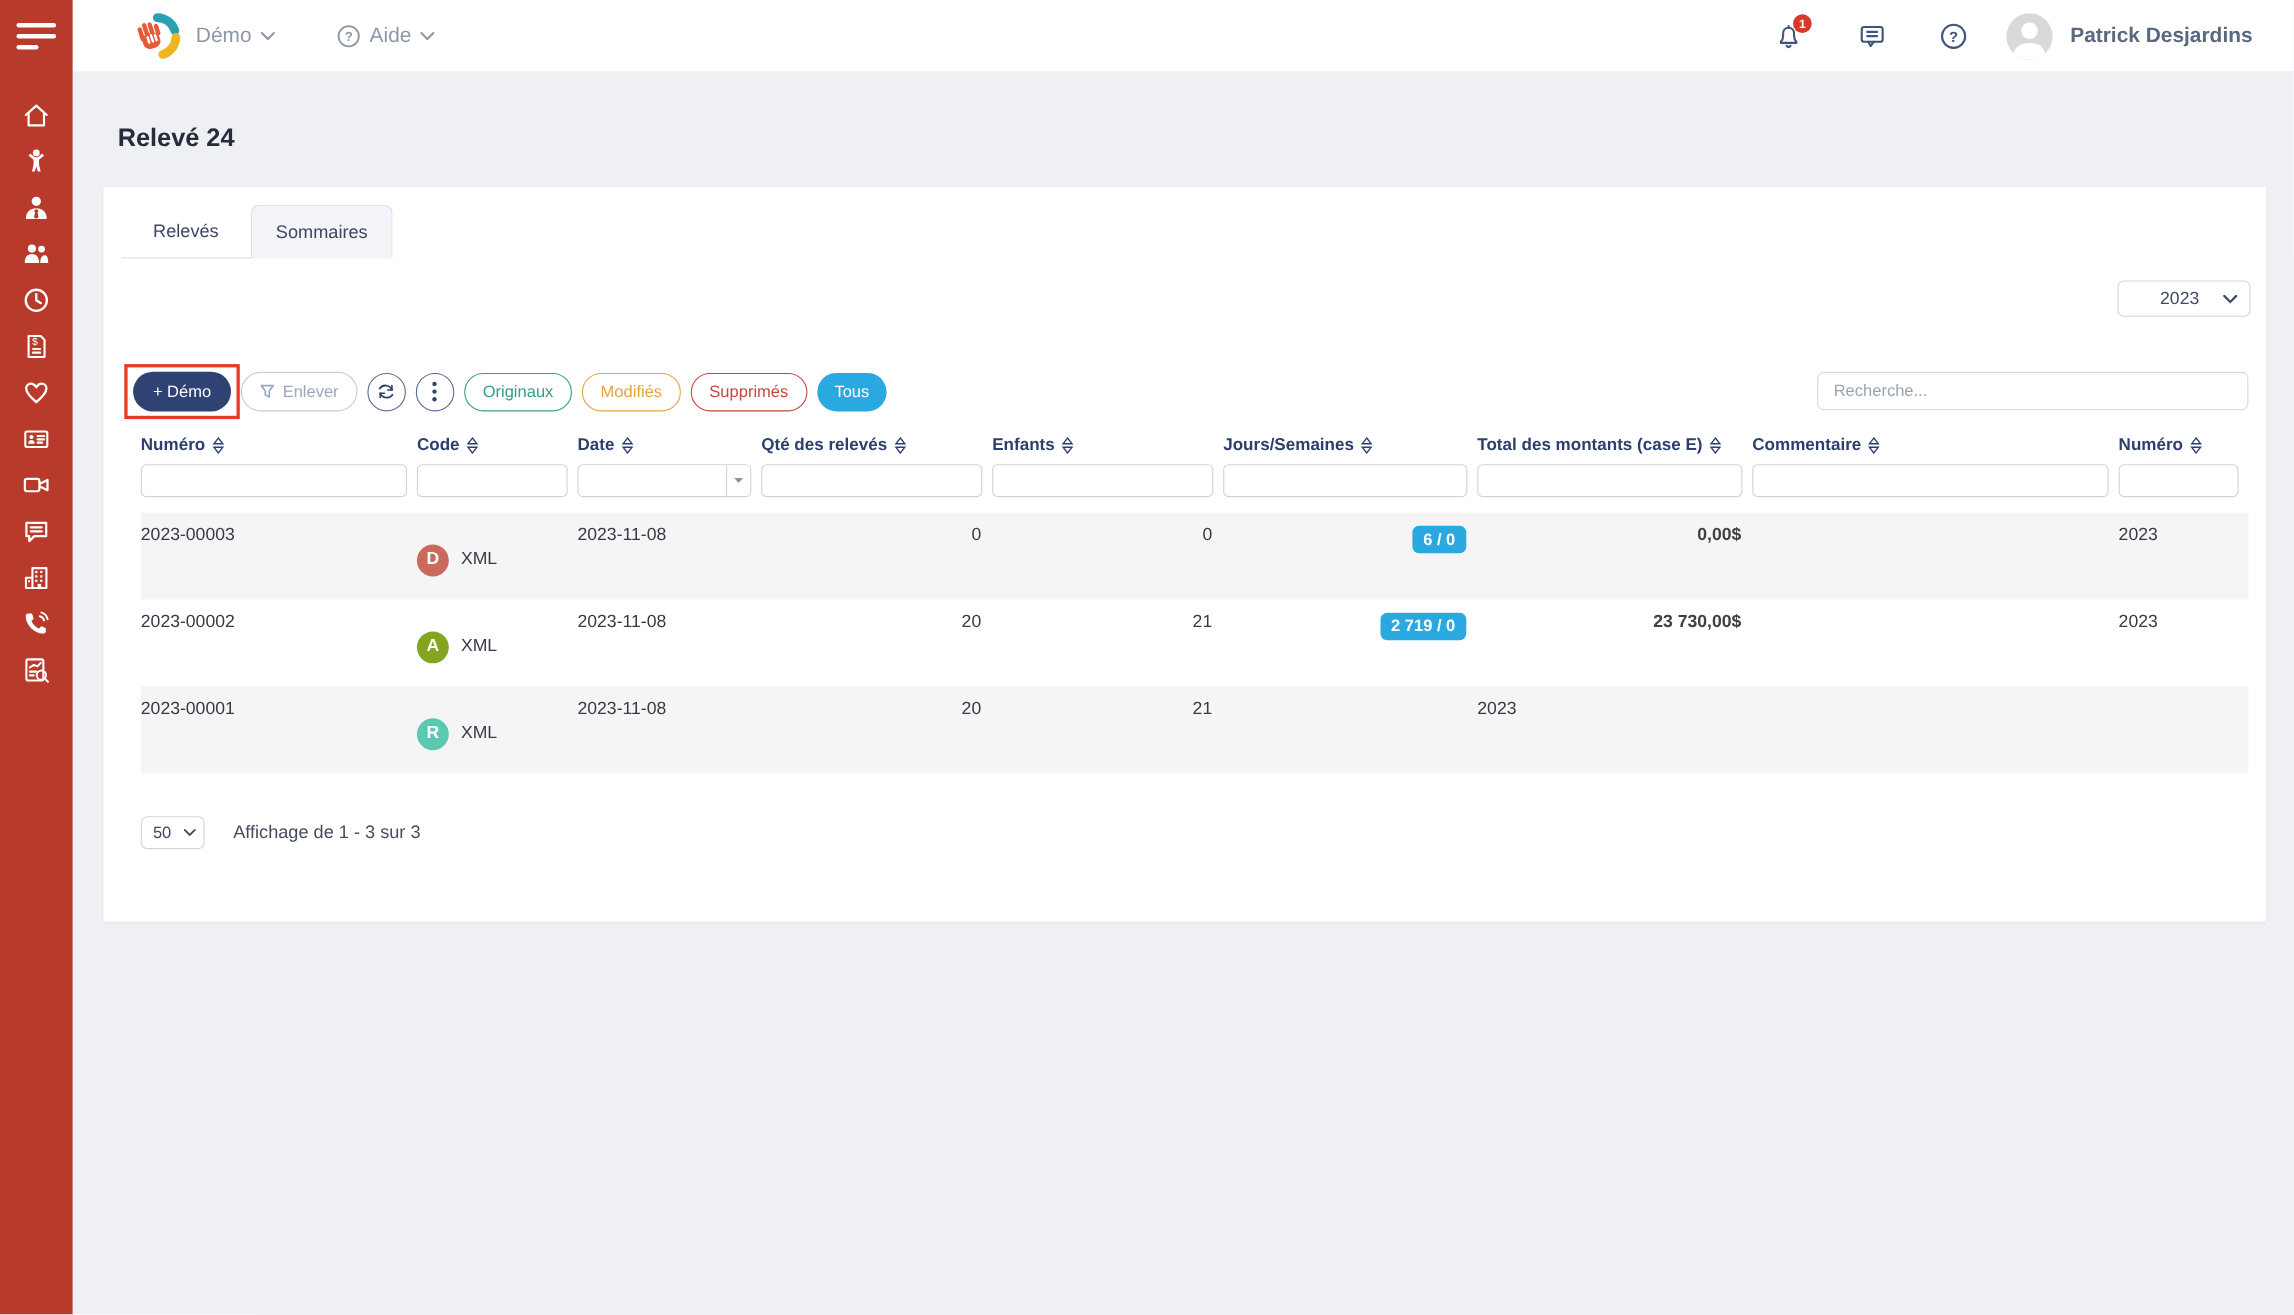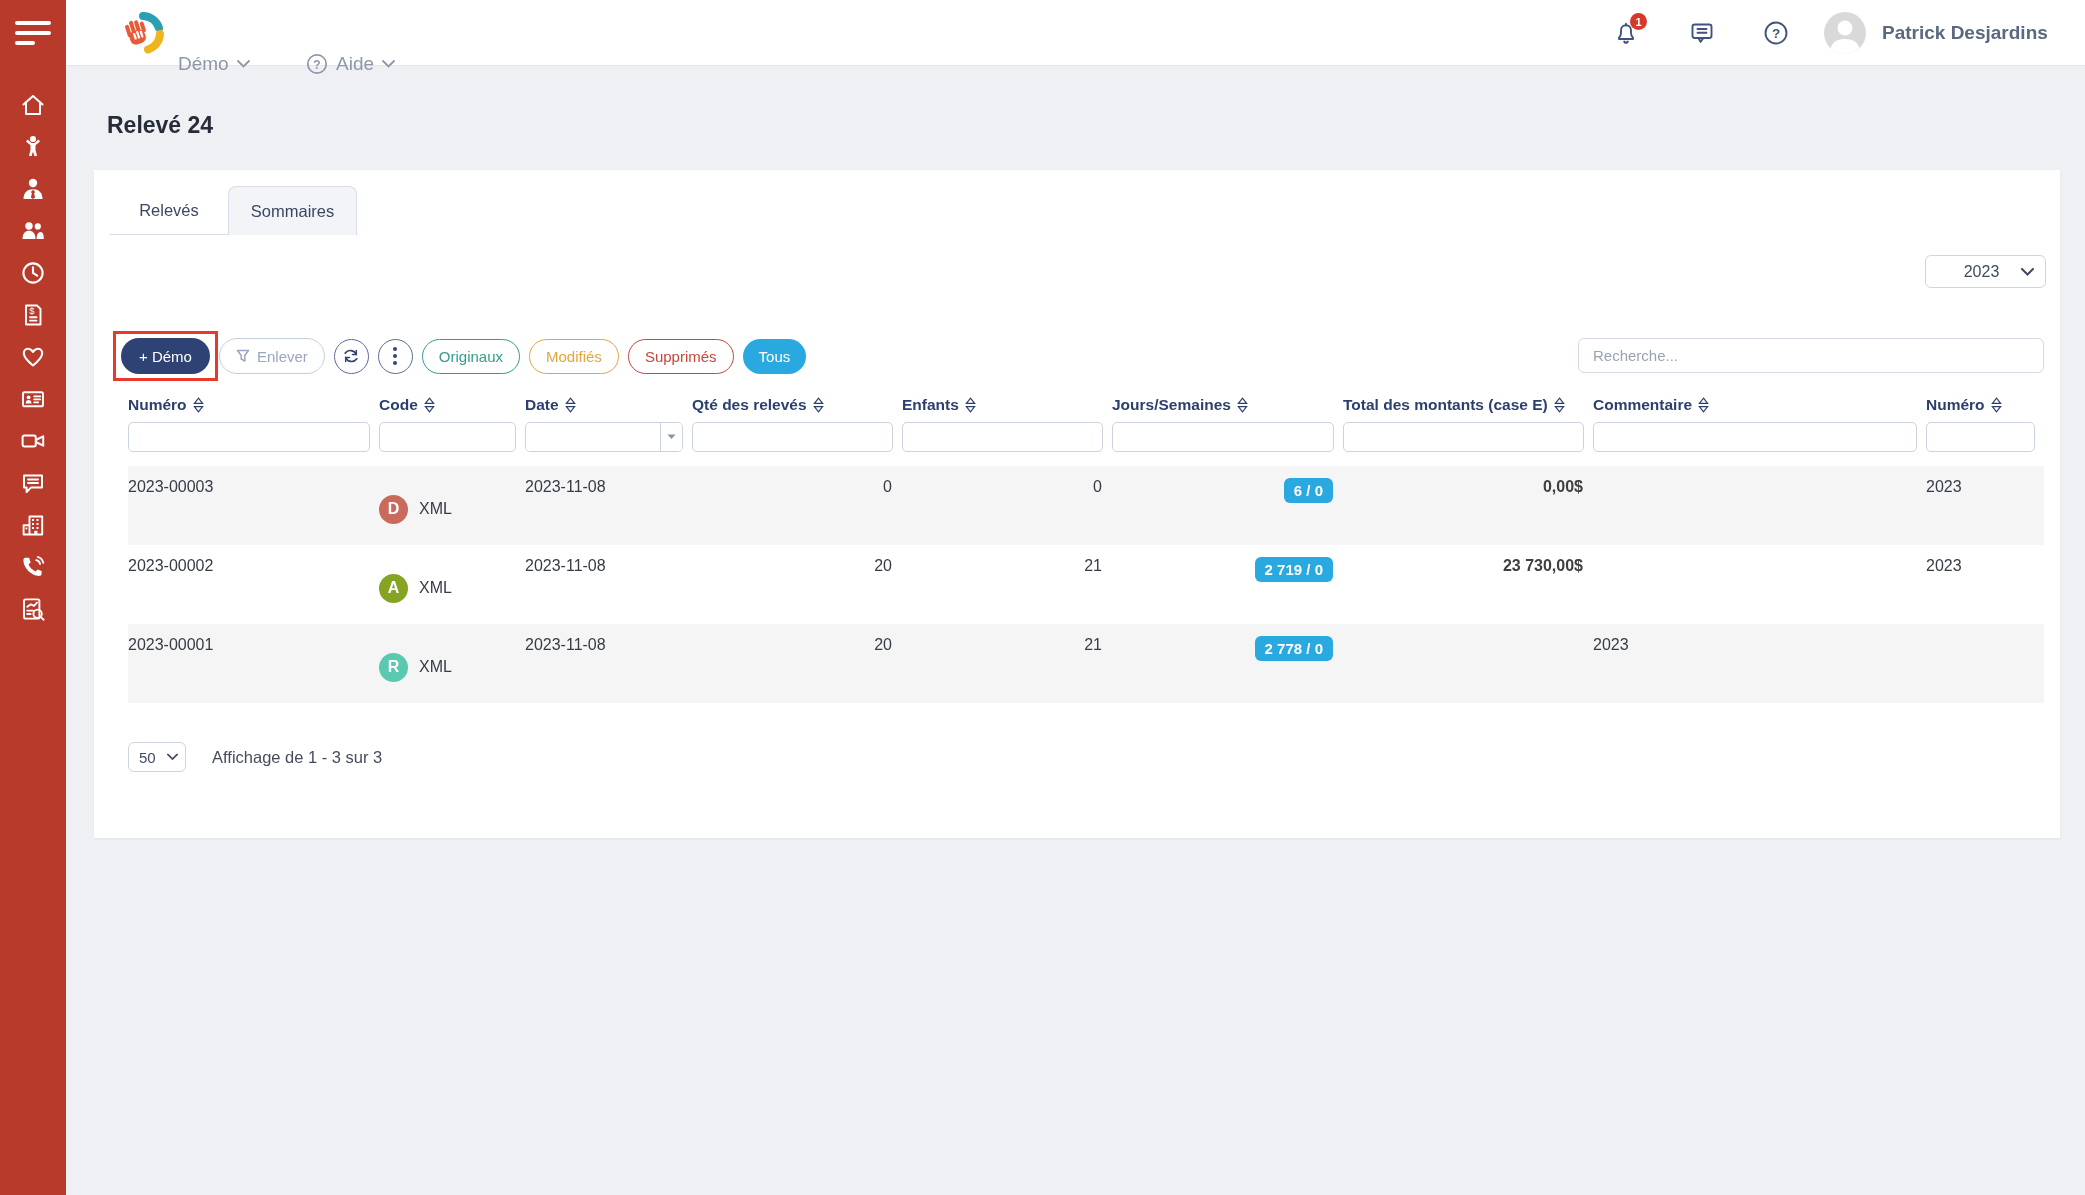--- a/index.html
+++ b/index.html
@@ -11,21 +11,21 @@
   .hamburger { width:66px; height:66px; display:flex; flex-direction:column; justify-content:center; gap:6px; padding-left:15px; cursor:pointer; }
   .hamburger i { display:block; height:4px; border-radius:2px; background:#fff; }
   .hamburger i:nth-child(1){ width:36px; } .hamburger i:nth-child(2){ width:36px; } .hamburger i:nth-child(3){ width:20px; }
   .side-icons { position:absolute; top:91px; left:0; width:66px; display:flex; flex-direction:column; align-items:center; gap:14px; }
   .side-icons .sicon { width:28px; height:28px; display:flex; align-items:center; justify-content:center; cursor:pointer; }
   .sicon svg { width:28px; height:28px; }
 
   
   .topbar { position:absolute; left:66px; top:0; width:2019px; height:66px; background:#fff; border-bottom:1px solid #e3e6ec; z-index:4; }
   .logo { position:absolute; left:54px; top:10px; width:46px; height:46px; }
-  .menu-item { position:absolute; top:0; height:66px; display:flex; align-items:center; gap:8px; color:#8d97a8; font-size:19px; cursor:pointer;margin-top:31px; }
+  .menu-item { position:absolute; top:0; height:66px; display:flex; align-items:center; gap:8px; color:#8d97a8; font-size:19px; cursor:pointer; }
   .menu-demo { left:112px; }
   .menu-aide { left:240px; }
   .chev { width:13px; height:8px; }
   .tico { position:relative; width:28px; height:28px; cursor:pointer; }
   .tico svg { width:28px; height:28px; }
   .bell-wrap { position:absolute; left:1546px; top:19px; }
   .chat-wrap { position:absolute; left:1622px; top:19px; }
   .help-wrap { position:absolute; left:1696px; top:19px; }
   .badge { position:absolute; top:-6px; right:-7px; min-width:17px; height:17px; border-radius:9px; background:#d6382c; color:#fff; font-size:11px; font-weight:bold; display:flex; align-items:center; justify-content:center; padding:0 3px; }
   .avatar { position:absolute; left:1758px; top:12px; width:42px; height:42px; border-radius:50%; background:#d9d9d9; overflow:hidden; cursor:pointer; }
@@ -57,21 +57,21 @@
   .annot { position:relative; padding:0; }
   .annot::after { content:""; position:absolute; left:-8px; top:-7px; right:-8px; bottom:-7px; border:3px solid #e8392b; pointer-events:none; }
   .btn { display:flex; align-items:center; justify-content:center; gap:7px; height:36px; border-radius:18px; font-size:15px; cursor:pointer; background:#fff; white-space:nowrap; }
   .btn-create { background:#2e4273; color:#fff; padding:0 18px; border:none; }
   .btn-remove { border:1.5px solid #c6cddd; color:#9aa5c0; padding:0 16px; cursor:default; }
   .btn-circle { width:35px; height:35px; border-radius:50%; border:1.5px solid #5b6c94; background:#fff; display:flex; align-items:center; justify-content:center; cursor:pointer; }
   .kebab { display:flex; flex-direction:column; gap:3px; }
   .kebab i { width:4px; height:4px; border-radius:50%; background:#33456f; }
   .pill { height:35px; border-radius:18px; border:1.5px solid; background:#fff; padding:0 16px; display:flex; align-items:center; font-size:15px; cursor:pointer; white-space:nowrap; }
   .pill-filled { border:none; color:#fff !important; }
-  .search-box { position:absolute; right:16px; top:168px; width:466px; height:35px; }
+  .search-box { position:absolute; right:16px; top:168px; width:392px; height:35px; }
   .search-box input { width:100%; height:100%; border:1px solid #d4d9e2; border-radius:6px; padding:0 14px; font-size:15px; color:#3f4754; font-family:inherit; }
   .search-box input::placeholder { color:#9aa3b2; }
 
   
   .table-area { position:absolute; left:34px; top:218px; width:1916px; }
   .tgrid { display:grid; grid-template-columns:251px 146px 167px 210px 210px 231px 250px 333px 118px; }
   .th { height:34px; display:flex; align-items:center; gap:6px; font-size:15.5px; font-weight:bold; color:#2c3f6d; cursor:pointer; }
   .sort-ic { width:11px; height:16px; flex:none; }
   .frow { height:44px; }
   .fcell { padding-right:9px; }
@@ -440,21 +440,20 @@
 
     <div class="tgrid drow odd">
       <div class="dcell">2023-00001</div>
       <div class="dcell code-cell">
         <span class="code-circle" style="background-color: rgb(91, 200, 176);">R</span>
         <span>XML</span>
       </div>
       <div class="dcell">2023-11-08</div>
       <div class="dcell cell-right">20</div>
       <div class="dcell cell-right">21</div>
-      <div class="dcell cell-right"><span class="jbadge" style="background-color: rgb(41, 169, 224);">2 778 / 0</span></div>
       <div class="dcell"></div>
       <div class="dcell">2023</div>
     </div>
   </div>
 
   <div class="pager">
     <div class="select-wrap size-sel">
       <select><option>50</option></select>
       <svg class="sel-chev" viewBox="0 0 13 8">
           <path d="M1 1 L6.5 6.5 L12 1" stroke="#3f4a63" stroke-width="2" fill="none" stroke-linecap="round"></path>

